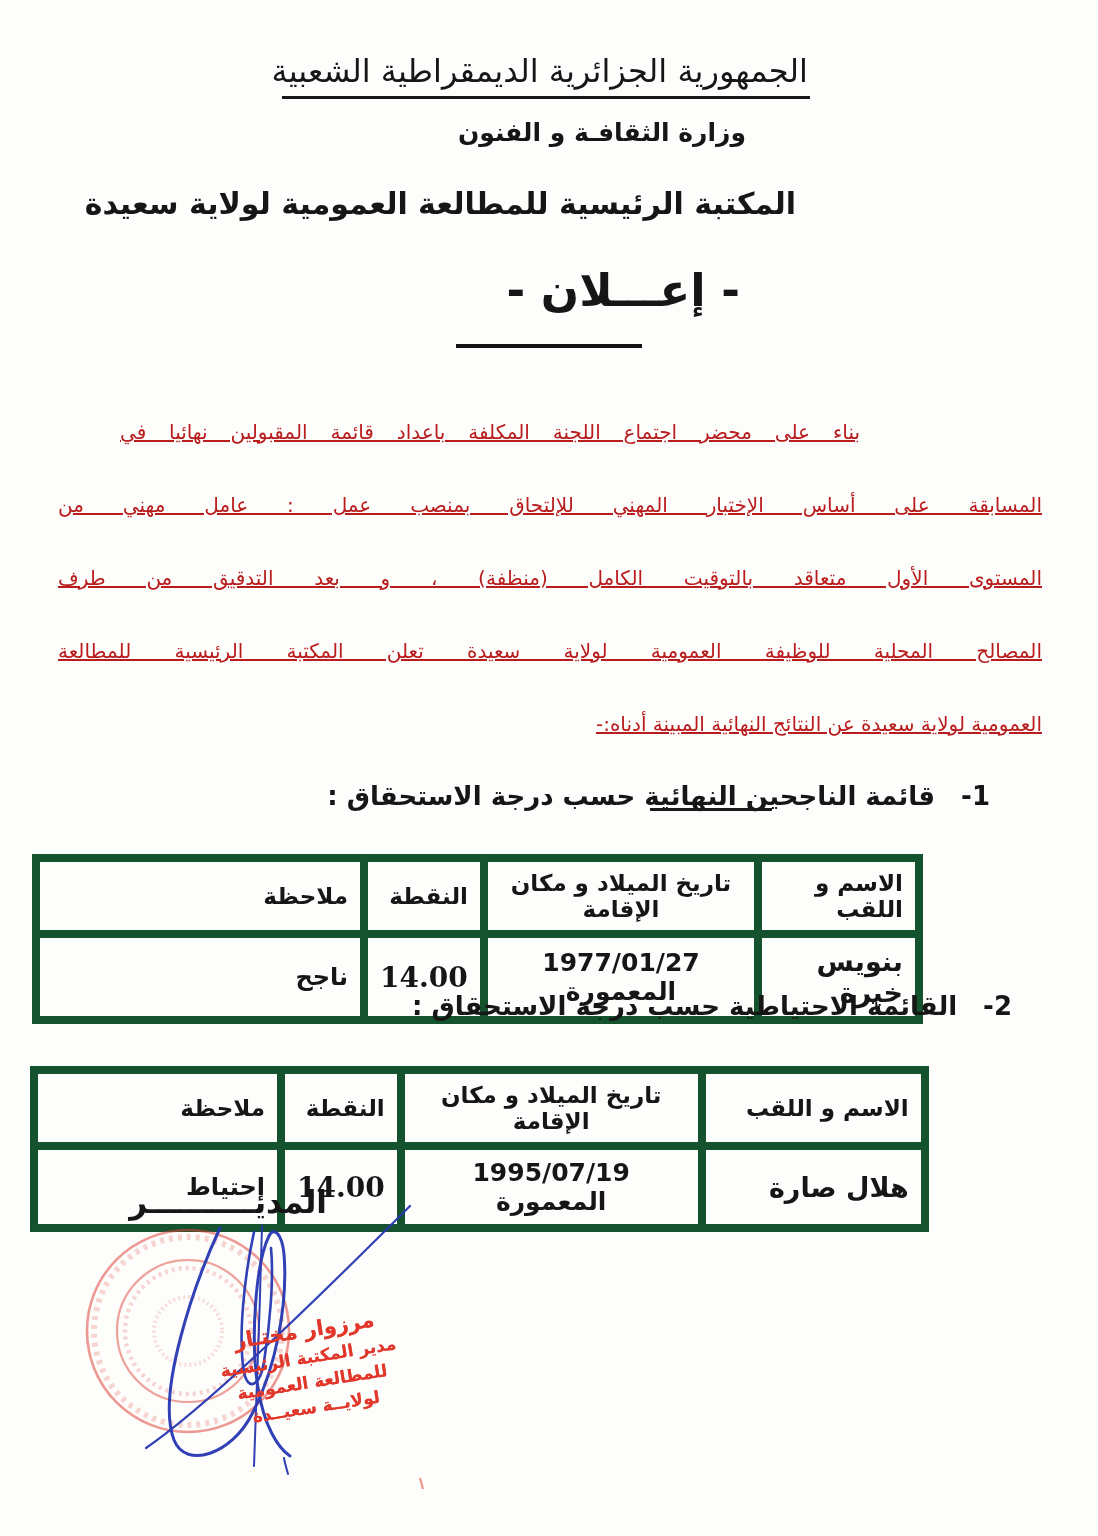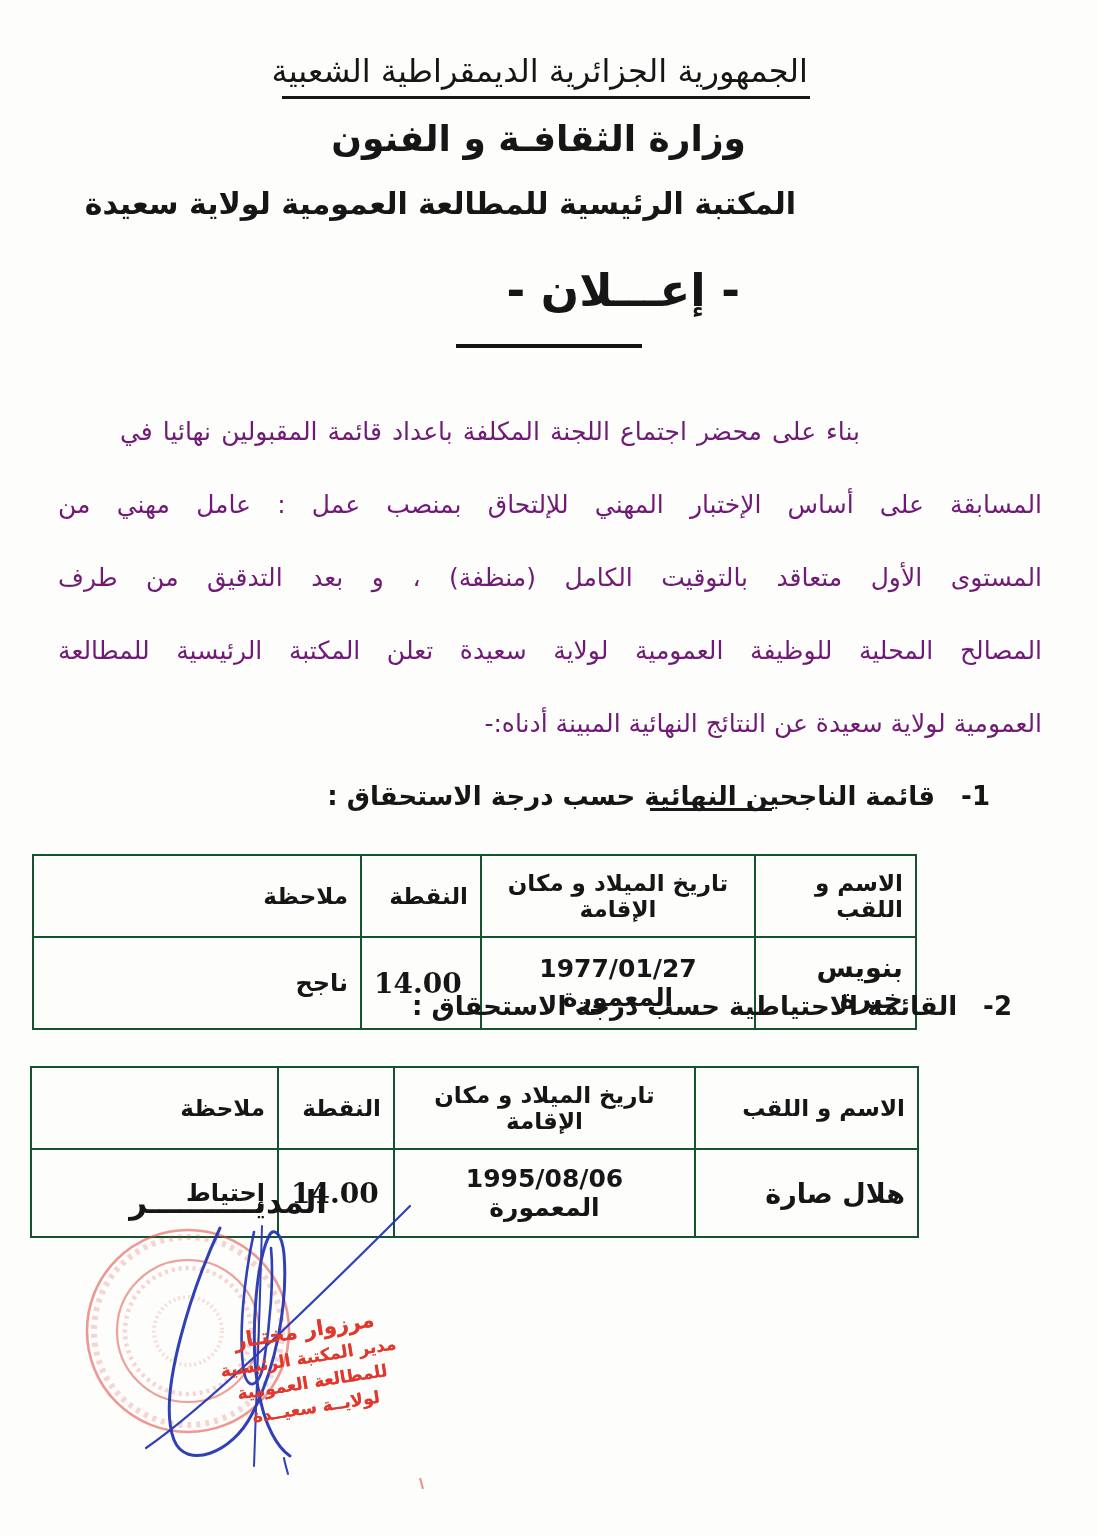--- a/index.html
+++ b/index.html
@@ -10,46 +10,47 @@
     background:#fdfdfc;
     overflow:hidden;
     font-family:"DejaVu Sans",sans-serif;
     color:#161616;
     direction:rtl;
   }
   .abs{position:absolute;}
   
   .hdr1{top:52px;right:290px;font-size:32px;font-weight:normal;letter-spacing:.5px;}
   .rule-hdr1{top:96px;left:282px;width:528px;height:3px;background:#171717;}
-  .hdr2{top:118px;right:352px;font-size:36px;font-weight:bold;}
+  .hdr2{top:118px;right:352px;font-size:25px;font-weight:bold;}
   .hdr3{top:186px;right:302px;font-size:30px;font-weight:bold;}
   
   .title{top:264px;left:380px;width:360px;text-align:right;font-size:45px;font-weight:bold;}
   .rule-title{top:344px;left:456px;width:186px;height:4px;background:#141414;}
   
   .pline{
     left:58px;width:984px;height:62px;
-    font-size:25px;line-height:56px;
+    font-size:20px;line-height:56px;
     text-align:justify;text-align-last:justify;text-justify:inter-word;
-    color:#701a75;
+    color:#b91c1c;
+    text-decoration:underline;
   }
   .pl0{top:404px;padding-right:182px;padding-left:62px;width:740px;}
   .pl1{top:477px;}
   .pl2{top:550px;}
   .pl3{top:623px;}
   .pl4{top:696px;text-align:left;text-align-last:right;}
   
   .sec{font-size:26px;font-weight:bold;white-space:nowrap;margin-top:19px;}
   .sec1{top:762px;right:108px;}
   .sec2{top:972px;right:86px;}
   .sec .num{padding-left:26px;}
   .rule-sec1{top:808px;left:650px;width:122px;height:3px;background:#1a1a1a;}
   
   table.doc{border-collapse:collapse;table-layout:fixed;direction:rtl;}
-  table.doc td{border:2px solid #14532d;vertical-align:middle;padding:14px 12px;overflow:hidden;}
+  table.doc td{border:8px solid #14532d;vertical-align:middle;padding:8px 12px;overflow:hidden;}
   .t1{top:854px;left:32px;}
   .t2{top:1066px;left:30px;}
   .th-cell{font-size:23px;font-weight:bold;text-align:right;}
   .th-center{text-align:center;}
   .row-h1 td{height:52px;}
   .row-d1 td{height:57px;}
   .row-h2 td{height:50px;}
   .row-d2 td{height:57px;}
   .cell-name{font-size:27px;font-weight:bold;text-align:right;}
   .cell-birth{font-size:25px;font-weight:bold;text-align:center;}
@@ -123,21 +124,21 @@
       </colgroup>
     <tbody>
         <tr class="row-h2">
       <td class="th-cell">الاسم و اللقب</td>
       <td class="th-cell th-center">تاريخ الميلاد و مكان الإقامة</td>
       <td class="th-cell">النقطة</td>
       <td class="th-cell">ملاحظة</td>
     </tr>
     <tr class="row-d2">
       <td class="cell-name">هلال صارة</td>
-      <td class="cell-birth">1995/08/06 المعمورة</td>
+      <td class="cell-birth">1995/07/19 المعمورة</td>
       <td class="cell-score">14.00</td>
       <td class="cell-note">إحتياط</td>
     </tr>
   </tbody>
     </table>
 
   <div class="abs director">المديــــــــــر</div>
 
   <svg class="abs sig-svg" viewBox="0 0 450 330" xmlns="http://www.w3.org/2000/svg">
 

